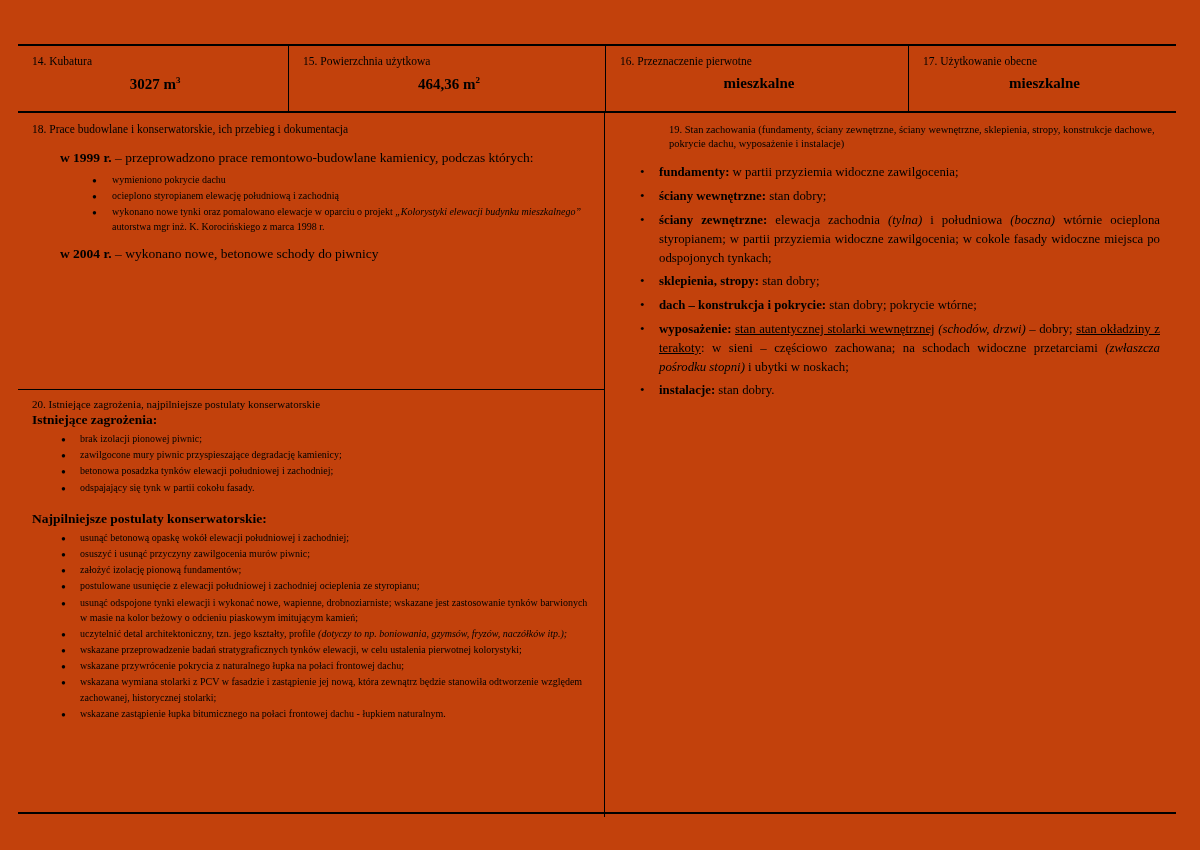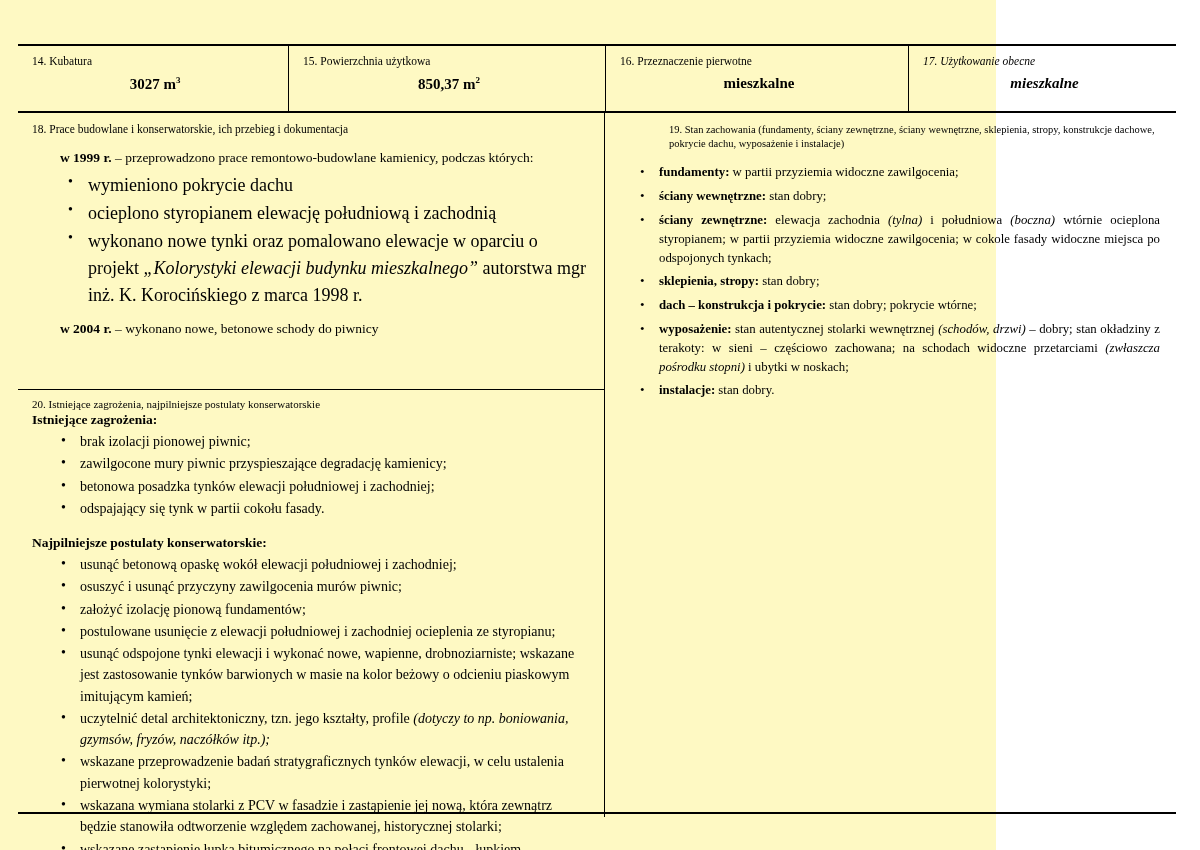--- a/index.html
+++ b/index.html
@@ -11,23 +11,23 @@
     width: 1200px;
     height: 850px;
     font-family: "Liberation Serif", serif;
     color: #000000;
     position: relative;
     overflow: hidden;
   }
   .page {
     position: absolute;
     left: 0; top: 0;
-    width: 996px;
+    width: 1200px;
     height: 850px;
-    background: #fef9c3;
+    background: #c2410c;
   }
 
   
   .form {
     position: absolute;
     left: 18px;
     top: 44px;
     width: 1158px;
     height: 770px;
     border-top: 2.5px solid #000;
@@ -45,21 +45,21 @@
   .cell {
     position: relative;
     box-sizing: border-box;
     padding: 8px 10px 4px 14px;
   }
   .cell + .cell { border-left: 1.2px solid #000; }
 
   .c14 { width: 270px; }
   .c15 { width: 317px; }
   .c16 { width: 303px; }
-  .c17 { width: 268px; font-style: italic; }
+  .c17 { width: 268px; }
 
   .field-label {
     font-size: 11.5px;
     line-height: 1.25;
     font-family: "Liberation Serif", serif;
   }
   .field-value {
     text-align: center;
     font-weight: bold;
     font-size: 15px;
@@ -108,23 +108,24 @@
   .para b { font-weight: bold; }
   .italic { font-style: italic; }
 
   ul.bullets {
     margin: 2px 0 10px 0;
     padding-left: 56px;
     list-style: none;
   }
   ul.bullets > li {
     position: relative;
-    font-size: 18px;
+    font-size: 10px;
     line-height: 1.5;
     margin-bottom: 1px;
+    margin-left: 24px;
   }
   ul.bullets > li::before {
     content: "•";
     position: absolute;
     left: -20px;
     top: -1px;
     font-size: 14px;
   }
 
   ul.b19 {
@@ -139,21 +140,21 @@
     margin-bottom: 5px;
     text-align: justify;
   }
   ul.b19 > li::before {
     content: "•";
     position: absolute;
     left: -19px;
     top: -1px;
     font-size: 13px;
   }
-  .u { }
+  .u { text-decoration: underline; }
 
   
   .row-bot {
     position: relative;
     display: flex;
     height: 427px;
   }
   .c20 {
     width: 587px;
     box-sizing: border-box;
@@ -170,21 +171,21 @@
   }
   .sub-head.second { margin-top: 16px; }
 
   ul.b20 {
     margin: 0;
     padding-left: 48px;
     list-style: none;
   }
   ul.b20 > li {
     position: relative;
-    font-size: 14px;
+    font-size: 10px;
     line-height: 1.52;
     margin-bottom: 1px;
   }
   ul.b20 > li::before {
     content: "•";
     position: absolute;
     left: -19px;
     top: -1px;
     font-size: 14px;
   }
@@ -197,21 +198,21 @@
 
     <div class="row-top">
 
       <div class="cell c14">
         <div class="field-label">14. Kubatura</div>
         <div class="field-value"><span>3027 m</span><sup>3</sup></div>
       </div>
 
       <div class="cell c15">
         <div class="field-label">15. Powierzchnia użytkowa</div>
-        <div class="field-value"><span>850,37 m</span><sup>2</sup></div>
+        <div class="field-value"><span>464,36 m</span><sup>2</sup></div>
       </div>
 
       <div class="cell c16">
         <div class="field-label">16. Przeznaczenie pierwotne</div>
         <div class="field-value">mieszkalne</div>
       </div>
 
       <div class="cell c17">
         <div class="field-label">17. Użytkowanie obecne</div>
         <div class="field-value">mieszkalne</div>
@@ -267,20 +268,21 @@
         <div class="sub-head second">Najpilniejsze postulaty konserwatorskie:</div>
 
         <ul class="b20">
           <li>usunąć betonową opaskę wokół elewacji południowej i zachodniej;</li>
           <li>osuszyć i usunąć przyczyny zawilgocenia murów piwnic;</li>
           <li>założyć izolację pionową fundamentów;</li>
           <li>postulowane usunięcie z elewacji południowej i zachodniej ocieplenia ze styropianu;</li>
           <li>usunąć odspojone tynki elewacji i wykonać nowe, wapienne, drobnoziarniste; wskazane jest zastosowanie tynków barwionych w masie na kolor beżowy o odcieniu piaskowym imitującym kamień;</li>
           <li>uczytelnić detal architektoniczny, tzn. jego kształty, profile <span class="italic">(dotyczy to np. boniowania, gzymsów, fryzów, naczółków itp.);</span></li>
           <li>wskazane przeprowadzenie badań stratygraficznych tynków elewacji, w celu ustalenia pierwotnej kolorystyki;</li>
+          <li>wskazane przywrócenie pokrycia z naturalnego łupka na połaci frontowej dachu;</li>
           <li>wskazana wymiana stolarki z PCV w fasadzie i zastąpienie jej nową, która zewnątrz będzie stanowiła odtworzenie względem zachowanej, historycznej stolarki;</li>
           <li>wskazane zastąpienie łupka bitumicznego na połaci frontowej dachu - łupkiem naturalnym.</li>
         </ul>
       </div>
 
       <div class="c20b"></div>
 
     </div>
 
   </div>

